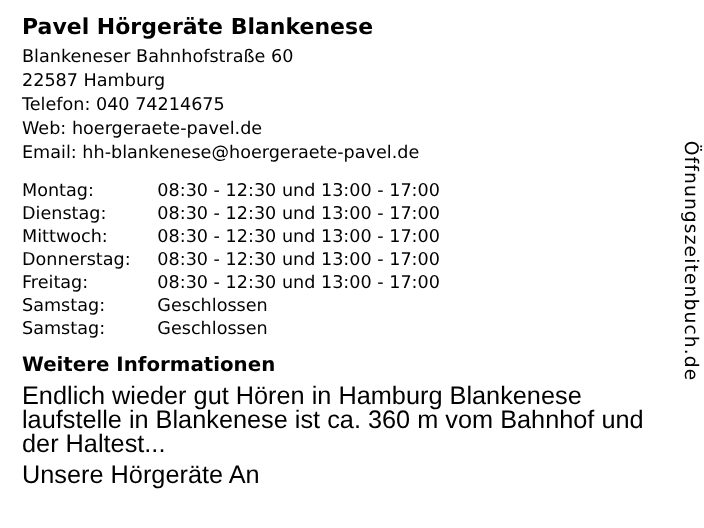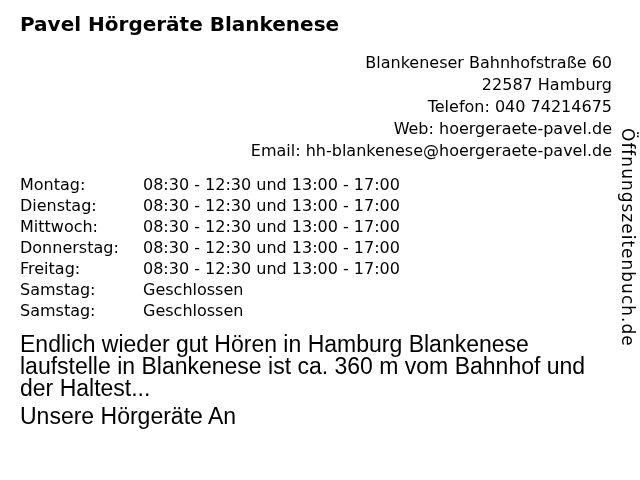--- a/index.html
+++ b/index.html
@@ -18,25 +18,24 @@
   .content {
     position: absolute;
     top: 12px;
     left: 20px;
     width: 592px;
   }
   .business-name {
     font-size: 20px;
     line-height: 24px;
     font-weight: bold;
-    margin: 0 0 16px 0;
+    margin: 0 0 4px 0;
   }
   .contact-block {
     margin: 0 0 6px 0;
-    text-align: right;
   }
   .contact-line {
     font-size: 16px;
     line-height: 22px;
   }
   .section-title {
     font-size: 18px;
     line-height: 21px;
     font-weight: bold;
     margin: 0;
@@ -121,20 +120,21 @@
     <div class="hours-row">
       <span class="hours-day">Samstag:</span>
       <span class="hours-times">Geschlossen</span>
     </div>
     <div class="hours-row">
       <span class="hours-day">Samstag:</span>
       <span class="hours-times">Geschlossen</span>
     </div>
   </div>
 
+  <h2 class="section-title">Weitere Informationen</h2>
 
   <div class="info-block">
     <p class="info-paragraph">
       <span>Endlich wieder gut Hören in Hamburg Blankenese</span><br>
       <span>laufstelle in Blankenese ist ca. 360 m vom Bahnhof und der Haltest...</span>
     </p>
     <p class="info-paragraph">Unsere Hörgeräte An</p>
   </div>
 
 </div>

